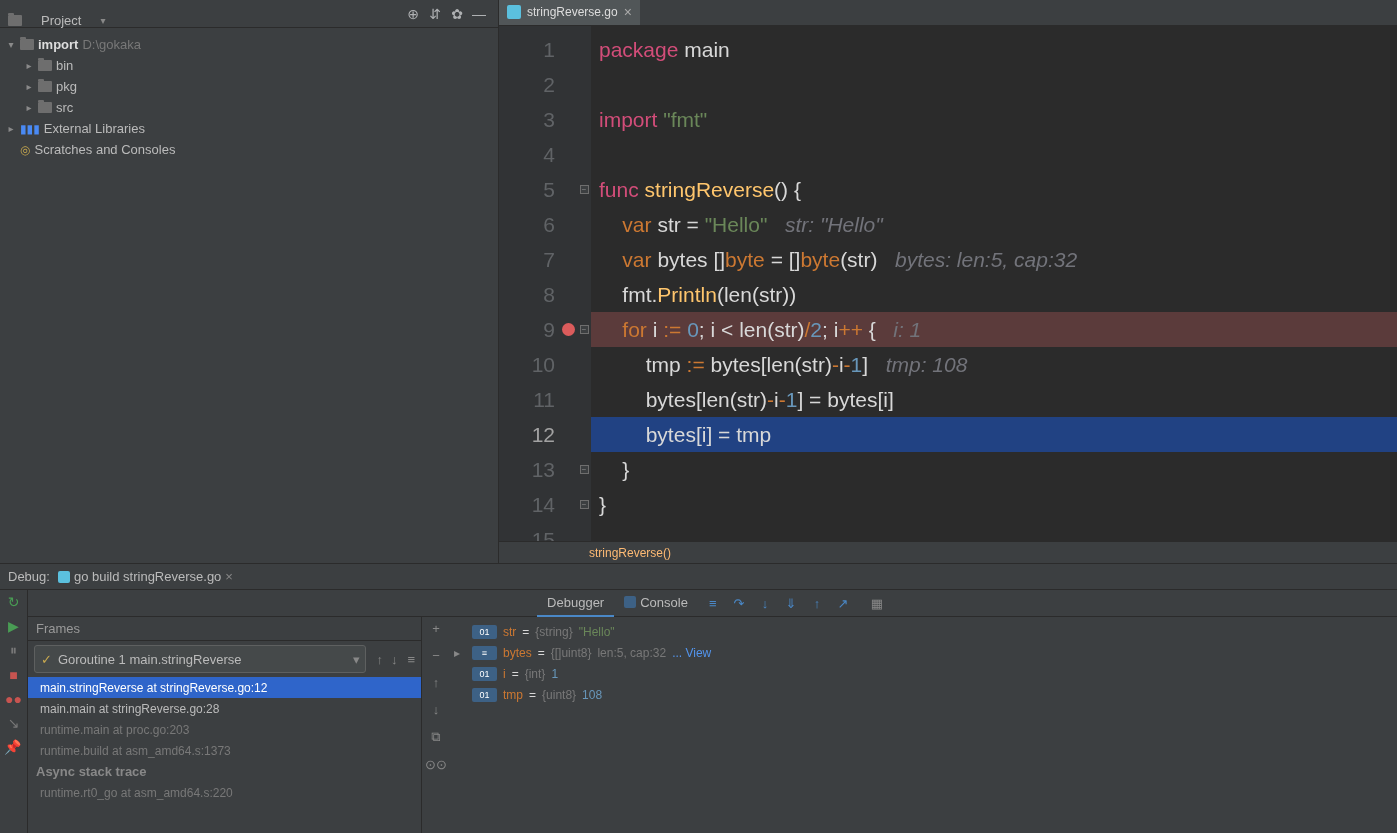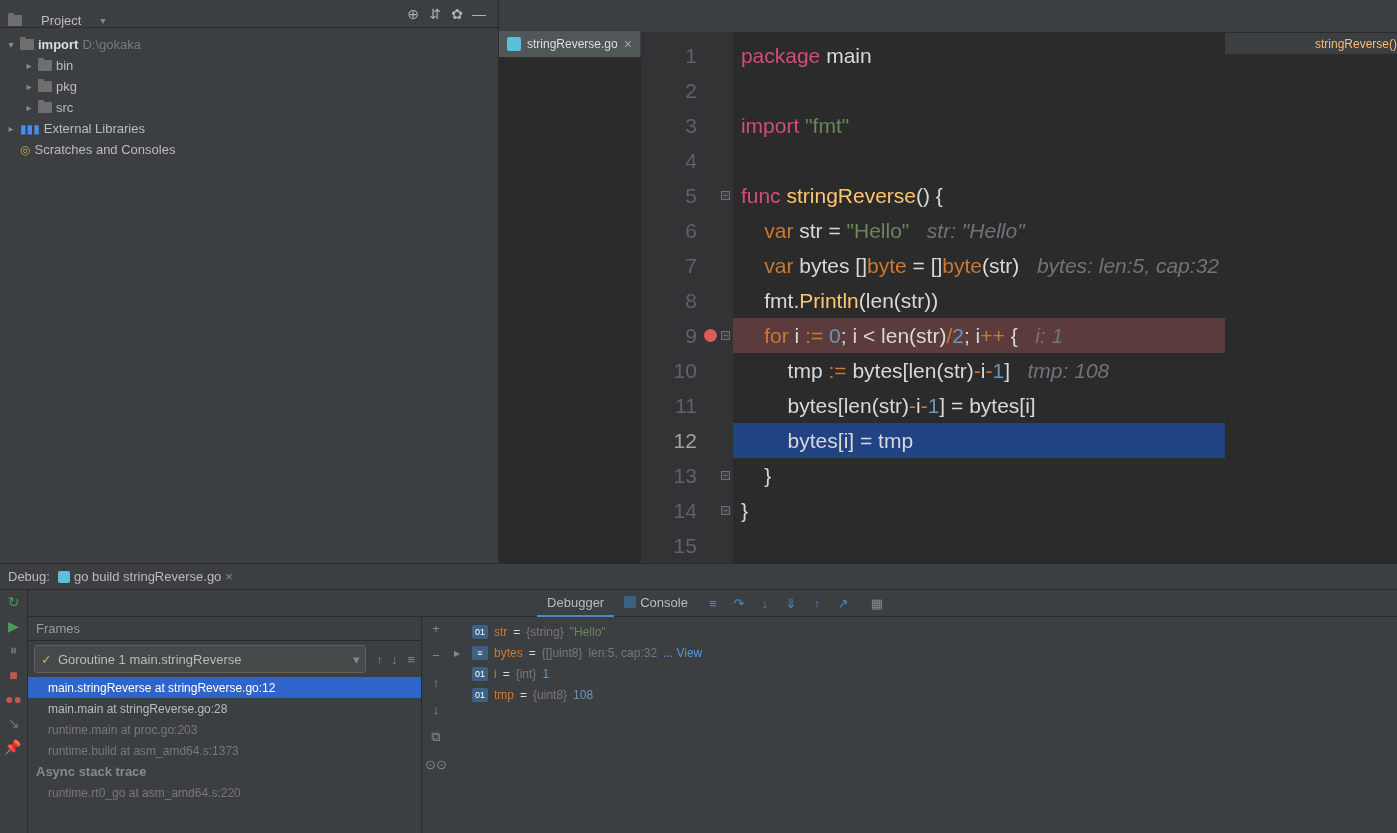--- a/index.html
+++ b/index.html
@@ -11,21 +11,21 @@
 .proj-header .spacer{flex:1;}
 .proj-header .icon-btn{width:22px;height:22px;display:flex;align-items:center;justify-content:center;color:#afb1b3;cursor:pointer;font-size:14px;}
 .folder-icon{width:14px;height:11px;background:#6e6e6e;border-radius:1px;display:inline-block;position:relative;}
 .folder-icon::before{content:"";position:absolute;top:-2px;left:0;width:6px;height:2px;background:#6e6e6e;border-radius:1px 1px 0 0;}
 .tree{padding:6px 0;flex:1;overflow:auto;}
 .tree-row{display:flex;align-items:center;height:21px;padding-left:6px;gap:4px;cursor:pointer;white-space:nowrap;}
 .arrow{width:10px;display:inline-flex;justify-content:center;color:#8a8a8a;font-size:10px;}
 .dim{color:#787878;}
 .lib-icon{color:#4a8af4;font-size:12px;}
 .scratch-icon{color:#c9a94f;font-size:12px;}
-.editor-pane{flex:1;background:#2b2b2b;display:flex;flex-direction:row;margin-top:32px;}
+.editor-pane{flex:1;background:#2b2b2b;display:flex;flex-direction:column;}
 .tabs{height:26px;background:#3c3f41;display:flex;align-items:flex-end;border-bottom:1px solid #2b2b2b;}
 .tab{height:26px;background:#515658;display:flex;align-items:center;padding:0 8px;gap:6px;border-right:1px solid #3c3f41;cursor:pointer;color:#ddd;font-size:12px;}
 .go-icon{width:14px;height:14px;background:#5bc0de;border-radius:2px;display:inline-block;}
 .tab .close{color:#aaa;font-size:14px;line-height:1;}
 .editor-body{flex:1;display:flex;overflow:hidden;font-family:"JetBrains Mono","Consolas",monospace;font-size:21px;}
 .gutter{width:78px;background:#313335;text-align:right;color:#606366;padding-top:6px;}
 .gutter .ln{height:35px;padding-right:22px;position:relative;line-height:35px;}
 .gutter .ln.bp::after{content:"";position:absolute;right:2px;top:11px;width:13px;height:13px;background:#db5c5c;border-radius:50%;}
 .gutter .ln.cur{color:#a2a2a2;}
 .fold-gutter{width:14px;background:#313335;padding-top:6px;}
@@ -60,32 +60,32 @@
 .dbg-tab{padding:0 10px;height:27px;display:flex;align-items:center;gap:4px;cursor:pointer;color:#bbb;border-bottom:2px solid transparent;}
 .dbg-tab.active{border-bottom:2px solid #4a88c7;}
 .step-btns{display:flex;gap:4px;margin-left:4px;}
 .step-btns .sb{width:22px;height:22px;display:flex;align-items:center;justify-content:center;color:#4a88c7;cursor:pointer;}
 .debug-body{flex:1;display:flex;min-height:0;}
 .frames-panel{width:394px;border-right:1px solid #2b2b2b;display:flex;flex-direction:column;}
 .panel-title{height:24px;display:flex;align-items:center;padding:0 8px;background:#3c3f41;border-bottom:1px solid #2b2b2b;color:#999;}
 .goroutine-sel{height:28px;margin:4px 6px;background:#45494a;border:1px solid #5e6060;border-radius:3px;display:flex;align-items:center;padding:0 6px;gap:6px;}
 .goroutine-sel .chk{color:#c9a94f;}
 .frames-list{flex:1;overflow:auto;}
-.frame-row{height:21px;display:flex;align-items:center;padding:0 20px;cursor:pointer;font-size:12px;}
+.frame-row{height:21px;display:flex;align-items:center;padding:0 12px;cursor:pointer;font-size:12px;}
 .frame-row.sel{background:#2f65ca;color:#fff;}
 .frame-row.dimrow{color:#787878;}
 .frame-section{height:21px;padding:0 8px;color:#888;font-weight:bold;display:flex;align-items:center;}
 .vars-panel{flex:1;display:flex;flex-direction:column;}
 .vars-header{height:24px;display:flex;align-items:center;padding:0 8px;border-bottom:1px solid #2b2b2b;color:#999;}
 .vars-body{flex:1;display:flex;}
 .vars-side{width:28px;display:flex;flex-direction:column;align-items:center;padding-top:4px;gap:12px;color:#888;}
 .vars-list{flex:1;padding-top:4px;font-size:12px;}
 .var-row{height:21px;display:flex;align-items:center;gap:6px;padding-left:4px;}
 .var-row .exp{width:12px;color:#888;}
-.var-badge{width:16px;height:14px;background:#3d6185;color:#fff;font-size:9px;border-radius:2px;display:flex;align-items:center;justify-content:center;}
+.var-badge{width:25px;height:14px;background:#3d6185;color:#fff;font-size:9px;border-radius:2px;display:flex;align-items:center;justify-content:center;}
 .var-name{color:#cc7832;}
 .var-type{color:#787878;}
 .var-val{color:#6a8759;}
 .var-num{color:#6897bb;}
 .var-link{color:#5394ec;}
 .bottom{flex:1;display:flex;background:#3c3f41;min-height:0;}
 .right-wrap{flex:1;display:flex;flex-direction:column;}
 </style>
 </head>
 <body>

